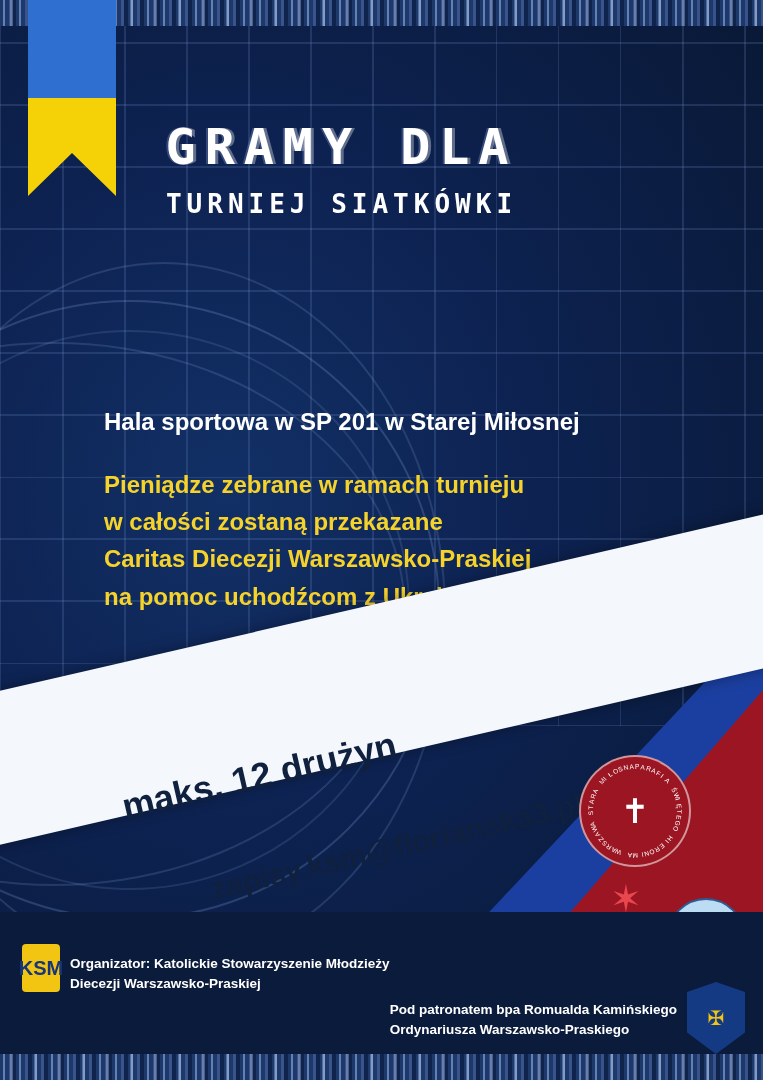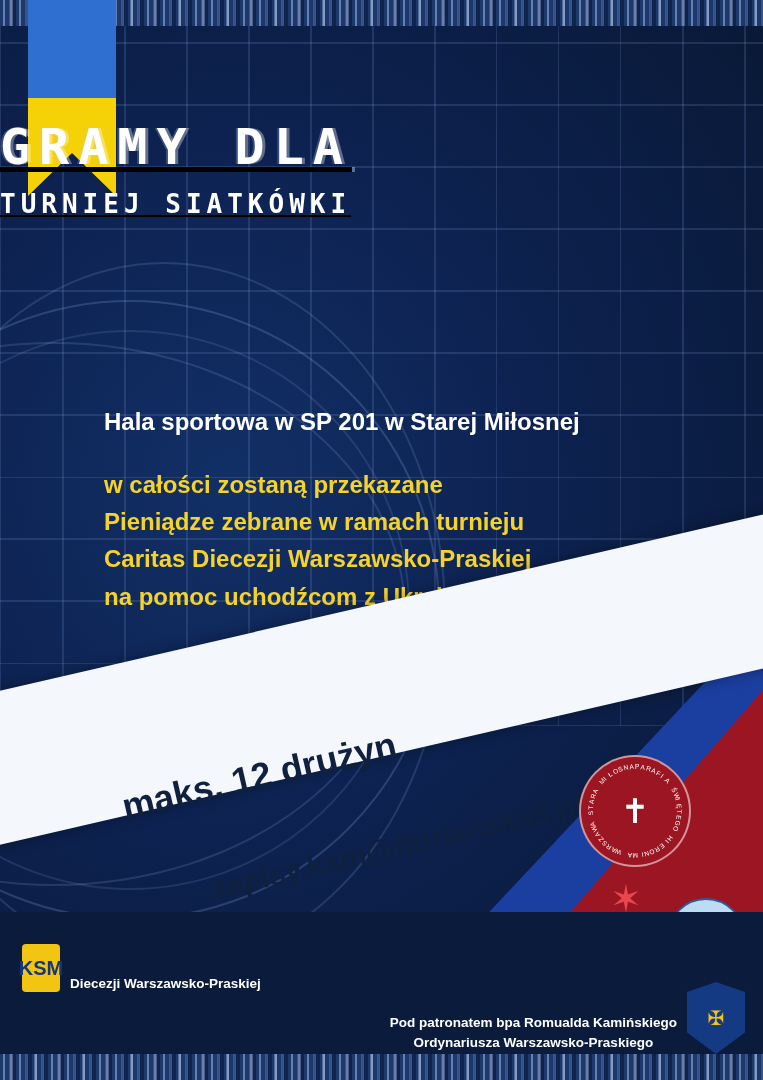--- a/index.html
+++ b/index.html
@@ -71,21 +71,21 @@
 
   
   .ribbon {
     position: absolute; left: 28px; top: 0; width: 88px; height: 196px;
     background: linear-gradient(#2f6fd0 0 50%, #f5d108 50% 100%);
     clip-path: polygon(0 0, 100% 0, 100% 100%, 50% 78%, 0 100%);
     box-shadow: 2px 0 8px rgba(0,0,0,.35);
   }
 
   
-  .titles { position: absolute; left: 0; top: 120px; width: 683px; text-align: left; text-decoration: underline; }
+  .titles { position: absolute; left: 0; top: 120px; width: 683px; text-align: center; }
   .title-line {
     font-family: "DejaVu Sans Mono", monospace;
     font-weight: bold;
     color: #ffffff;
     letter-spacing: 9px;
     line-height: 1.08;
     text-shadow: 3px 0 0 rgba(255,255,255,.35), -2px 0 0 rgba(180,200,255,.25);
   }
   .t1 { font-size: 50px; }
   .t2 { font-size: 50px; margin-top: 10px; }
@@ -185,23 +185,23 @@
     background: #f2c513;
     display: flex; align-items: center; justify-content: center;
     color: #17357a; font-size: 20px; font-weight: bold; margin-top: 16px;
   }
   .organizer {
     position: absolute; left: 70px; bottom: 86px;
     color: #ffffff; font-size: 13.5px; font-weight: bold; line-height: 1.5;
   }
 
   .patronage {
-    position: absolute; right: 86px; bottom: 27px;
+    position: absolute; right: 86px; bottom: 40px;
     color: #ffffff; font-size: 13.5px; font-weight: bold; line-height: 1.5;
-    text-align: center;
+    text-align: left;
   }
   .logo-coat {
     position: absolute; right: 18px; bottom: 26px;
     width: 58px; height: 72px;
     background: #153a84;
     clip-path: polygon(50% 0, 100% 14%, 100% 70%, 50% 100%, 0 70%, 0 14%);
     display: flex; align-items: center; justify-content: center;
     color: #f2c513; font-size: 20px;
   }
 </style>
@@ -221,22 +221,22 @@
 
   <div class="titles">
     <div class="title-line t1">GRAMY DLA</div>
     <div class="sub" style="margin-top:14px">TURNIEJ SIATKÓWKI</div>
   </div>
 
   <div class="info">
     <div class="venue">Hala sportowa w SP 201 w Starej Miłosnej</div>
 
     <div class="yellow-block">
+      <div>Pieniądze zebrane w ramach turnieju</div>
       <div>w całości zostaną przekazane</div>
-      <div>Pieniądze zebrane w ramach turnieju</div>
       <div>Caritas Diecezji Warszawsko-Praskiej</div>
       <div>na pomoc uchodźcom z Ukrainy.</div>
     </div>
   </div>
 
   <div class="corner-blue"></div>
   <div class="corner-red"></div>
 
   <div class="band"></div>
   <div class="band-text1">maks. 12 drużyn</div>
@@ -310,20 +310,21 @@
   <div class="logo-church">
     <div class="bld">⛪</div>
   </div>
 
   <div class="bottom-strip"></div>
 
   <div class="logo-ksm">
     <span>KSM</span>
   </div>
   <div class="organizer">
+    <div>Organizator: Katolickie Stowarzyszenie Młodzieży</div>
     <div>Diecezji Warszawsko-Praskiej</div>
   </div>
 
   <div class="patronage">
     <div>Pod patronatem bpa Romualda Kamińskiego</div>
     <div>Ordynariusza Warszawsko-Praskiego</div>
   </div>
   <div class="logo-coat">✠</div>
 
 </div>

